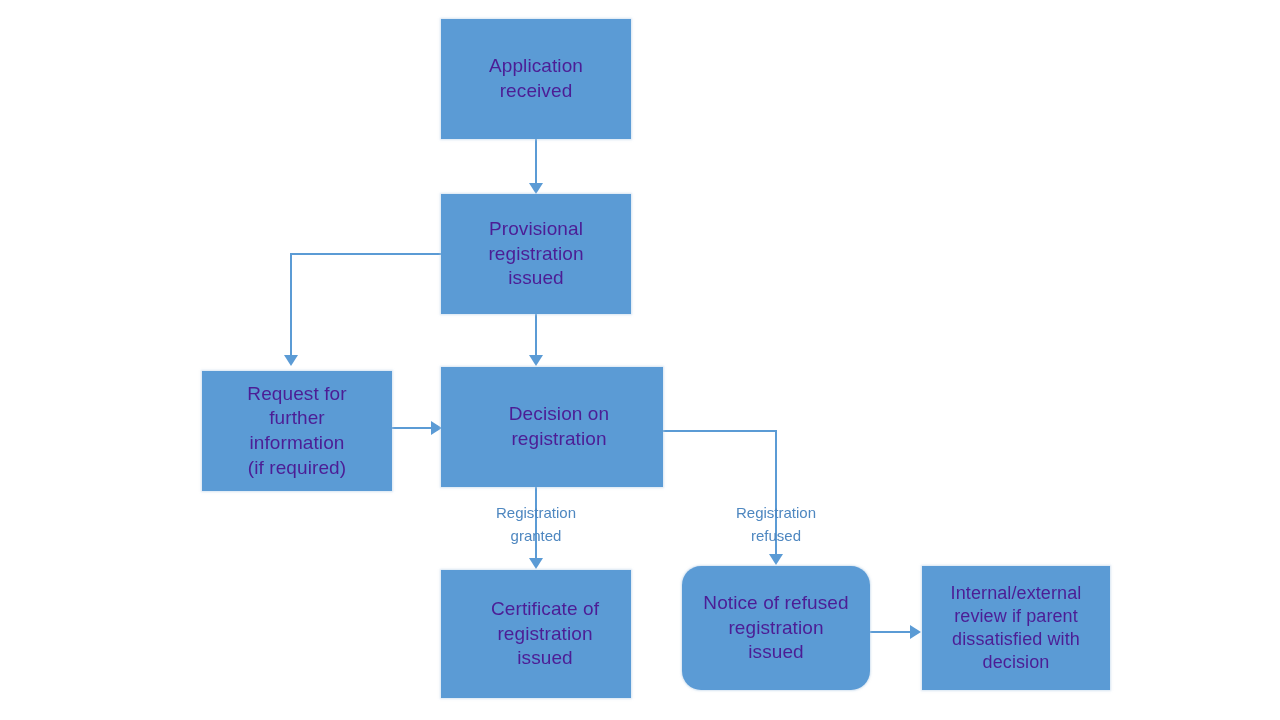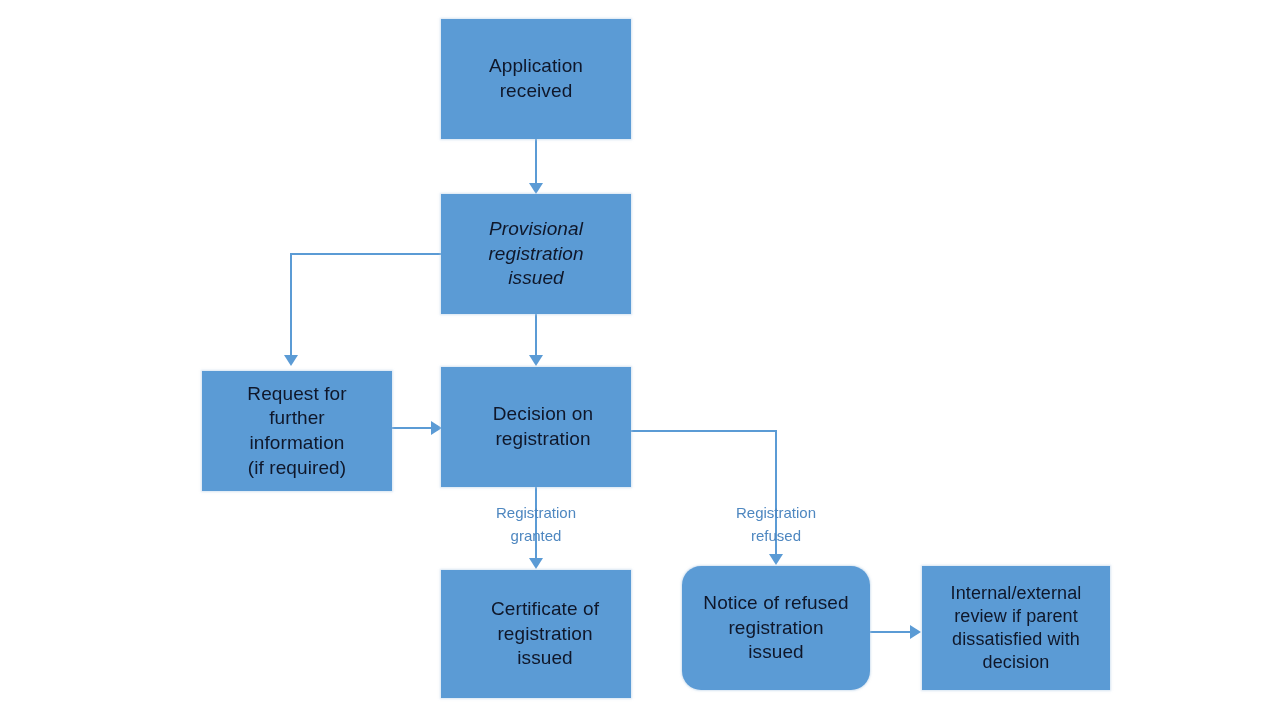--- a/index.html
+++ b/index.html
@@ -7,21 +7,21 @@
     width:1280px;height:720px;
     background:#ffffff;
     font-family:"Liberation Sans", sans-serif;
     overflow:hidden;
   }
   #canvas{position:relative;width:1280px;height:720px;background:#fff;}
 
   .node{
     position:absolute;
     background:#5B9BD5;
-    color:#0f172a;
+    color:#4c1d95;
     display:flex;
     align-items:center;
     justify-content:center;
     text-align:center;
     line-height:1.30;
     font-size:19px;
     letter-spacing:0.1px;
     box-shadow:0 0 2px 1px rgba(180,205,230,0.55);
     box-sizing:border-box;
     padding:2px 6px;
@@ -86,30 +86,30 @@
 
   <div class="edge-label" style="left:462px;top:502px;width:148px;">Registration
 granted</div>
 
   <div class="edge-label" style="left:702px;top:502px;width:148px;">Registration
 refused</div>
 
   <div class="node" style="left:441px;top:19px;width:190px;height:120px;">Application
 received</div>
 
-  <div class="node" style="left:441px;top:194px;width:190px;height:120px;font-style:italic;">Provisional
+  <div class="node" style="left:441px;top:194px;width:190px;height:120px;">Provisional
 registration
 issued</div>
 
   <div class="node" style="left:202px;top:371px;width:190px;height:120px;">Request for
 further
 information
 (if required)</div>
 
-  <div class="node" style="left:441px;top:367px;width:190px;height:120px;padding-left:20px;">Decision on
+  <div class="node" style="left:441px;top:367px;width:222px;height:120px;padding-left:20px;">Decision on
 registration</div>
 
   <div class="node" style="left:441px;top:570px;width:190px;height:128px;padding-left:24px;">Certificate of
 registration
 issued</div>
 
   <div class="node" style="left:682px;top:566px;width:188px;height:124px;border-radius:19px;">Notice of refused
 registration
 issued</div>
 

